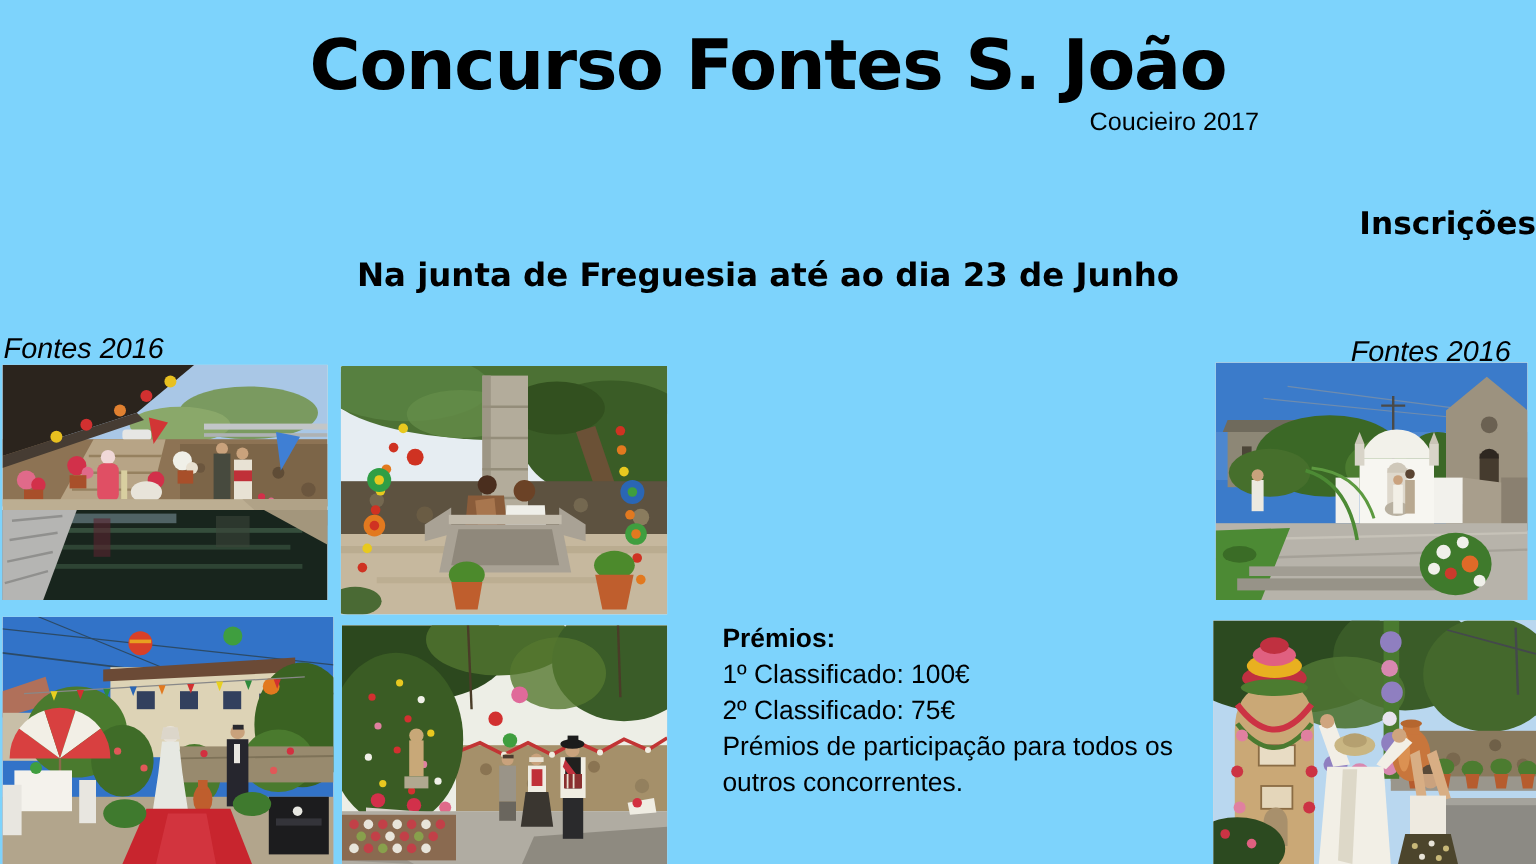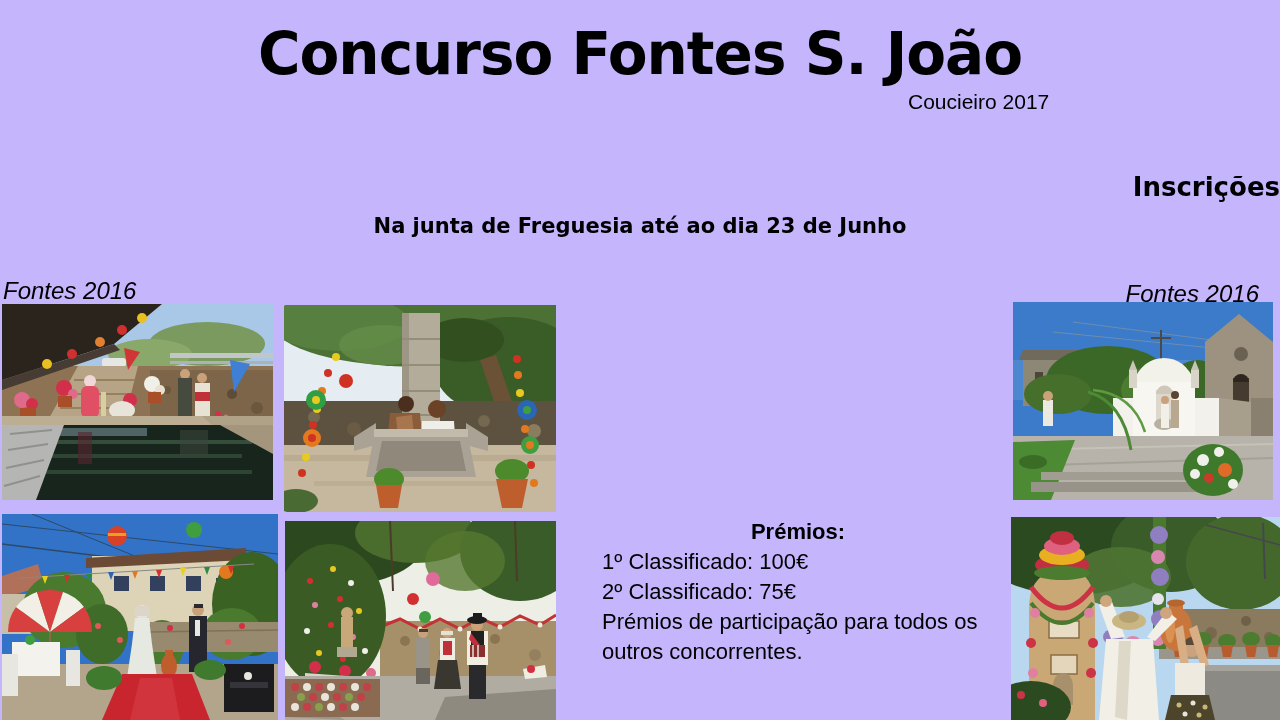--- a/index.html
+++ b/index.html
@@ -1,41 +1,41 @@
 <!DOCTYPE html>
 <html><head>
 <meta charset="utf-8">
 <style>
   * { margin: 0; padding: 0; box-sizing: border-box; }
   html, body { width: 1280px; height: 720px; background: #fff; overflow: hidden; }
   .slide {
-    position: relative; width: 1280px; height: 720px; background: #c4b5fd;
+    position: relative; width: 1280px; height: 720px; background: #7dd3fc;
     font-family: "Liberation Sans", sans-serif; color: #000;
   }
   .display { font-family: "DejaVu Sans", sans-serif; font-weight: bold; }
   .title {
     position: absolute; top: 20px; left: 0; width: 100%;
     text-align: center; font-size: 58px; letter-spacing: -1px;
   }
   .subtitle { position: absolute; top: 90px; left: 908px; font-size: 21px; }
   .insc-heading { position: absolute; top: 172px; left: 0; width: 100%; text-align: right; font-size: 26px; }
-  .insc-detail  { position: absolute; top: 214px; left: 0; width: 100%; text-align: center; font-size: 21px; }
+  .insc-detail  { position: absolute; top: 214px; left: 0; width: 100%; text-align: center; font-size: 27px; }
   .lbl { position: absolute; font-size: 24px; font-style: italic; }
   .lbl-left  { left: 3px;  top: 277px; }
   .lbl-right { right: 21px; top: 280px; }
   .photo { position: absolute; overflow: hidden; background: #ddd; }
   .photo svg { width: 100%; height: 100%; display: block; }
   .p1 { left: 2px;    top: 304px; width: 271px; height: 196px; }
   .p2 { left: 284px;  top: 305px; width: 272px; height: 207px; }
   .p3 { left: 1013px; top: 302px; width: 260px; height: 198px; }
   .p4 { left: 2px;    top: 514px; width: 276px; height: 206px; }
   .p5 { left: 285px;  top: 521px; width: 271px; height: 199px; }
   .p6 { left: 1011px; top: 517px; width: 269px; height: 203px; }
   .prizes { position: absolute; left: 602px; top: 517px; width: 392px; font-size: 22px; line-height: 30px; }
-  .prizes-head { font-weight: bold; text-align: center; }
+  .prizes-head { font-weight: bold; }
 </style>
 </head>
 <body>
 
 <div class="slide">
 
   <h1 class="title display">Concurso Fontes S. João</h1>
   <div class="subtitle">Coucieiro 2017</div>
 
   <div class="insc-heading display">Inscrições</div>

